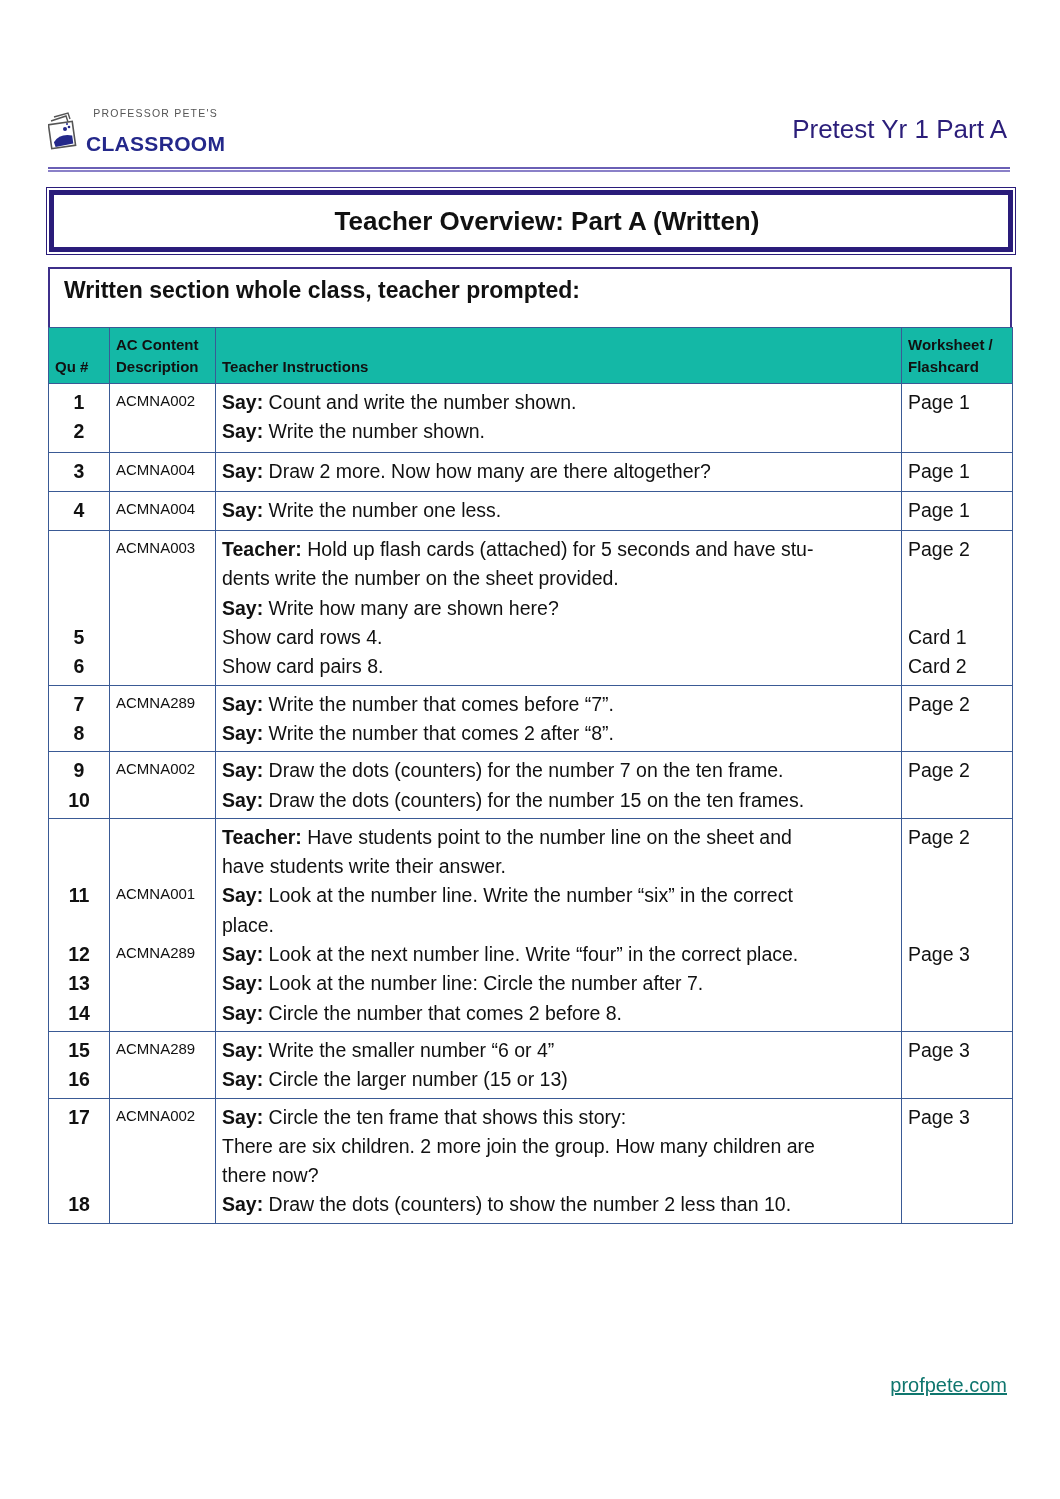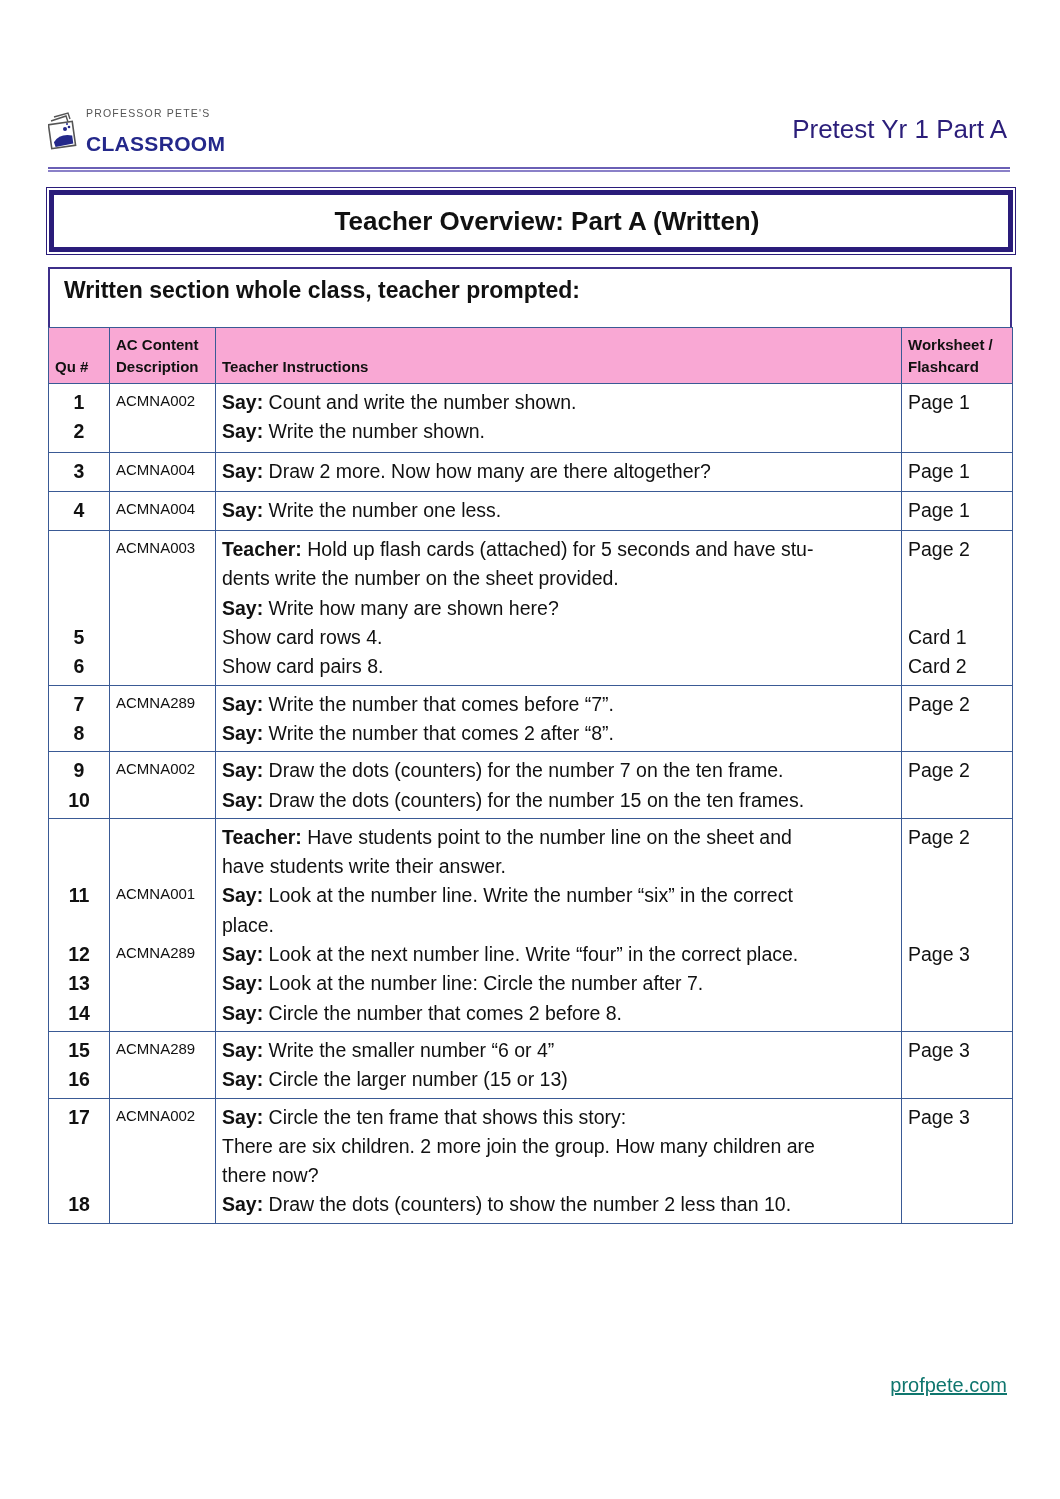--- a/index.html
+++ b/index.html
@@ -2,40 +2,40 @@
 <html><head>
 <meta charset="utf-8">
 <style>
   * { box-sizing: border-box; margin: 0; padding: 0; }
   html, body { width: 1060px; height: 1499px; background: #ffffff; }
   body { position: relative; font-family: "Liberation Sans", sans-serif; color: #111; }
 
   .header { position: absolute; left: 48px; top: 106px; width: 962px; height: 70px; }
   .logo { position: absolute; left: 0; top: 2px; display: flex; align-items: center; }
   .logo-icon { width: 32px; height: 40px; margin-right: 6px; }
-  .logo-text { display: flex; flex-direction: column; line-height: 1; }
+  .logo-text { display: flex; flex-direction: column; line-height: 1; text-align: center; }
   .logo-top { font-size: 10.5px; letter-spacing: 1.2px; color: #555; font-weight: normal; }
   .logo-bottom { font-size: 21px; font-weight: bold; color: #24288a; letter-spacing: 0.3px; margin-top: 14px; }
   .doc-title { position: absolute; right: 3px; top: 8px; font-size: 26px; color: #2b1e7a; }
   .header-rule { position: absolute; left: 0; top: 61px; width: 962px; height: 5px;
     border-top: 2px solid #6a5fb5; border-bottom: 2px solid #8a80c8; }
 
   .title-box { position: absolute; left: 46px; top: 187px; width: 970px; height: 68px;
     border: 1px solid #2a1c7a; padding: 2px; }
   .title-inner { width: 100%; height: 100%; border: 5px solid #2a1c7a;
     display: flex; align-items: center; justify-content: center; padding-left: 32px; }
   .title-text { font-size: 26px; font-weight: bold; color: #111; }
 
   .table-wrap { position: absolute; left: 48px; top: 267px; width: 964px; }
   .section-head { height: 60px; border: 2px solid #3d2f8a; border-bottom: none;
     padding: 8px 0 4px 14px; font-size: 23px; font-weight: bold; }
 
   table { border-collapse: collapse; width: 964px; table-layout: fixed; }
   th, td { border: 1.5px solid #3a5a95; vertical-align: top; }
-  th { background: #f9a8d4; font-size: 15px; font-weight: bold; text-align: left;
+  th { background: #14b8a6; font-size: 15px; font-weight: bold; text-align: left;
     vertical-align: bottom; padding: 4px 6px 5px 6px; line-height: 22px; height: 56px; }
   td { font-size: 19.5px; line-height: 29.3px; padding: 4px 6px 3px 6px; }
   td.qn { text-align: center; font-weight: bold; }
   td.ac { font-size: 15px; padding-top: 6px; }
   .ac-line { height: 29.3px; line-height: 22px; }
   td.ws { padding-left: 6px; }
   .lbl { font-weight: bold; }
   .line { display: block; min-height: 29.3px; }
 
   .footer-link { position: absolute; right: 53px; top: 1374px; font-size: 20px;

